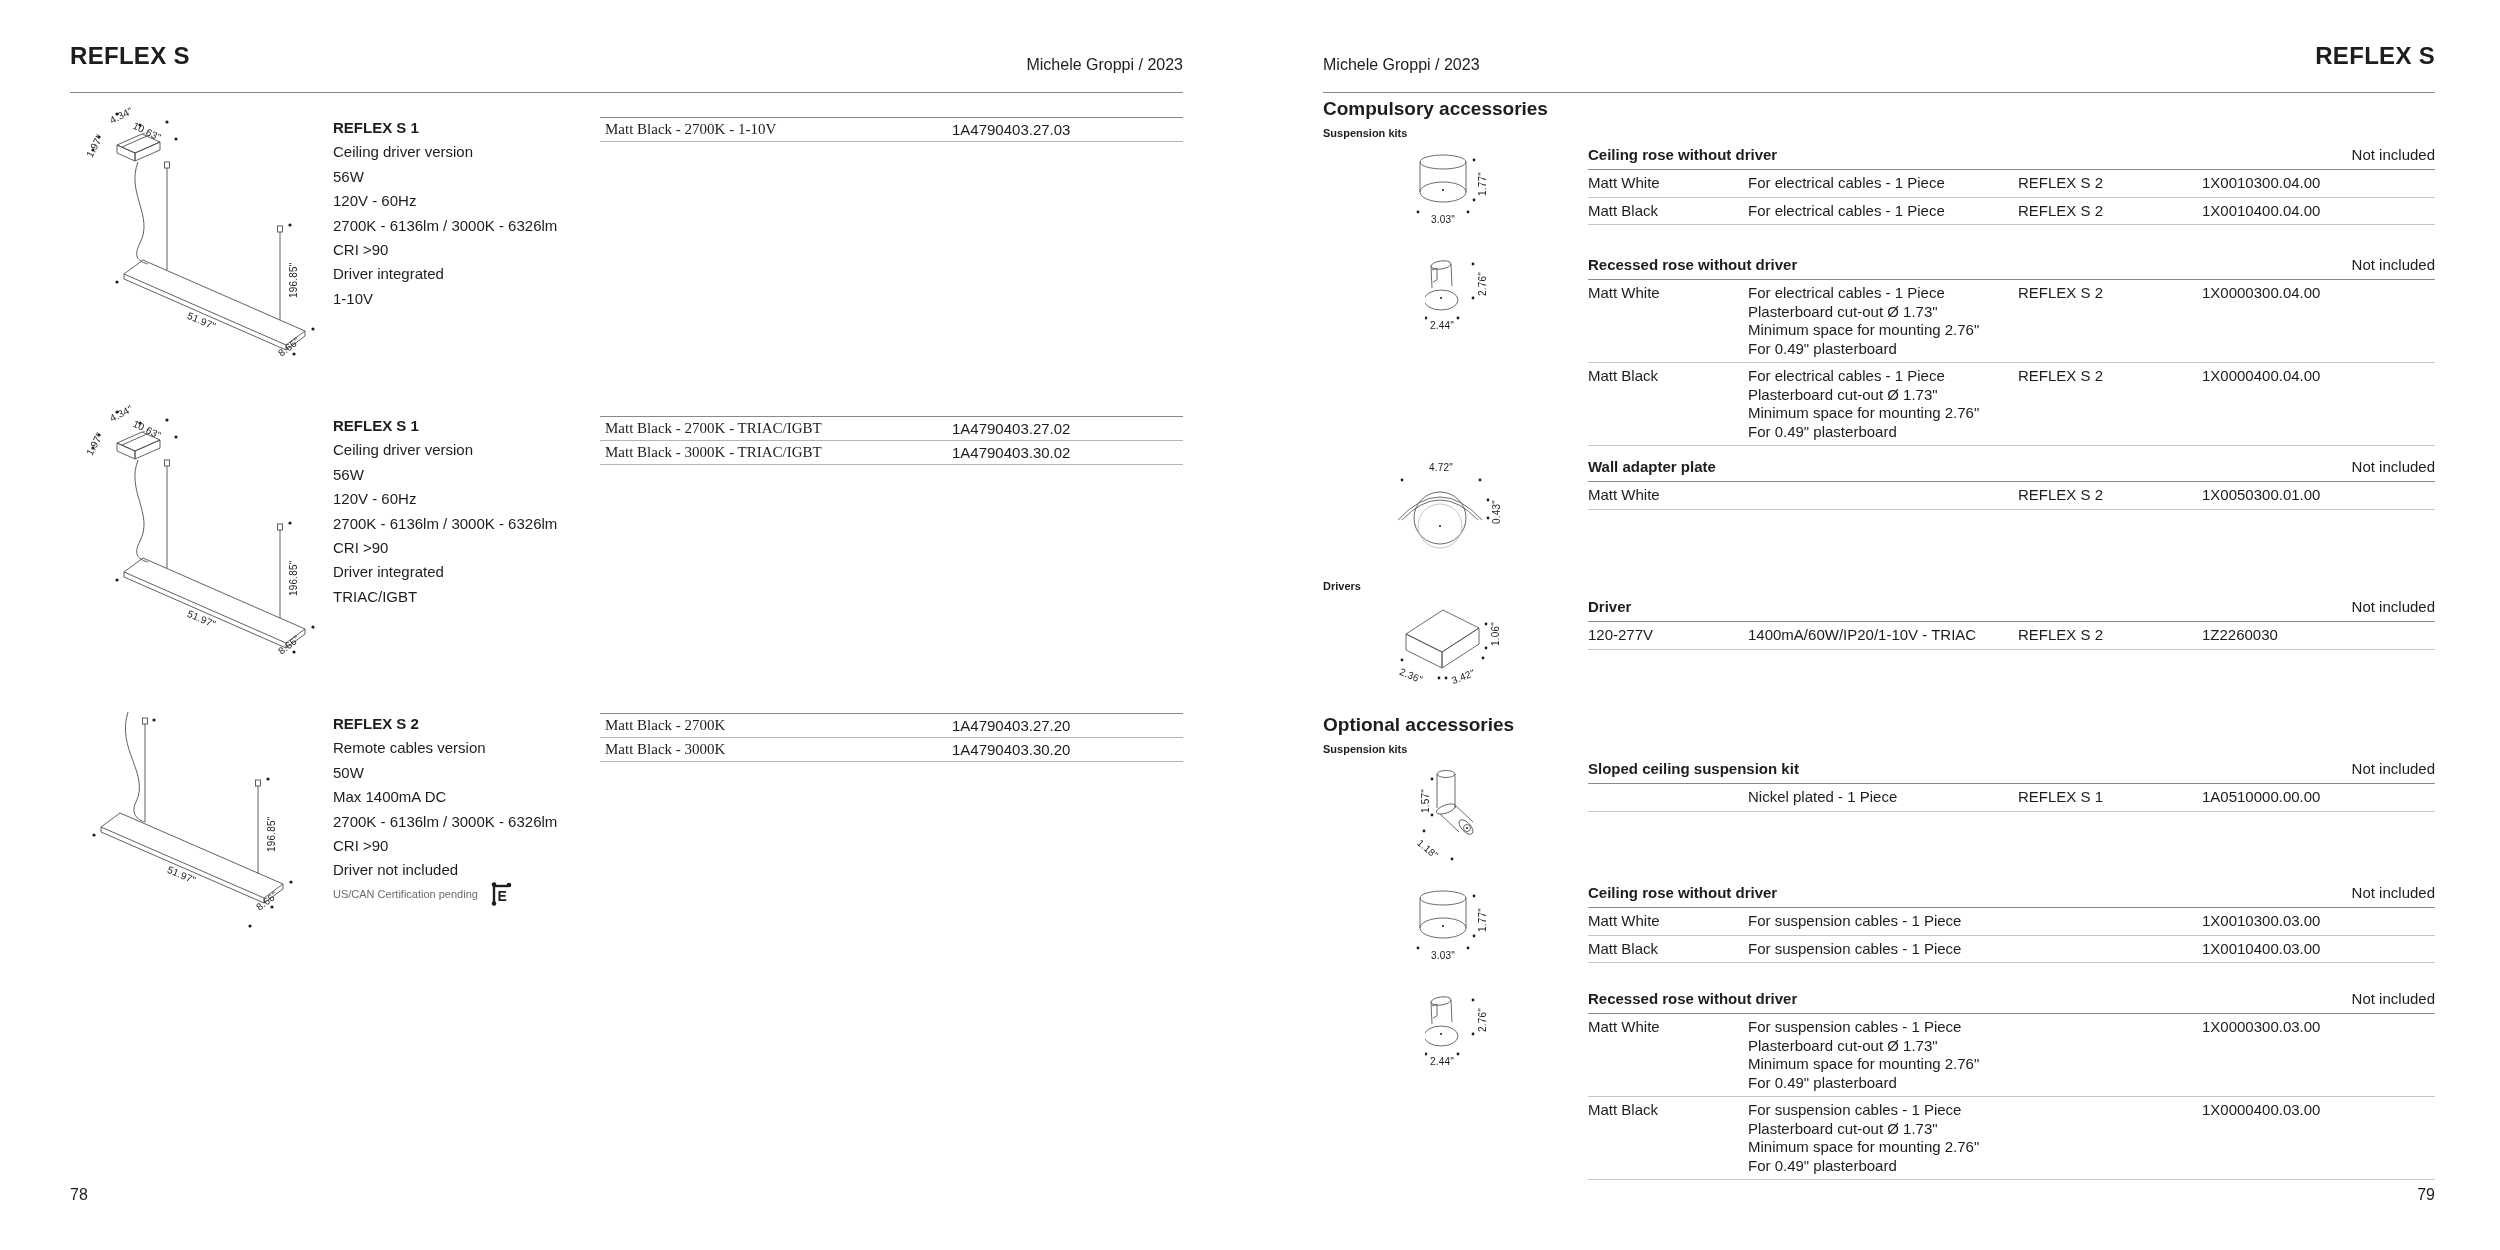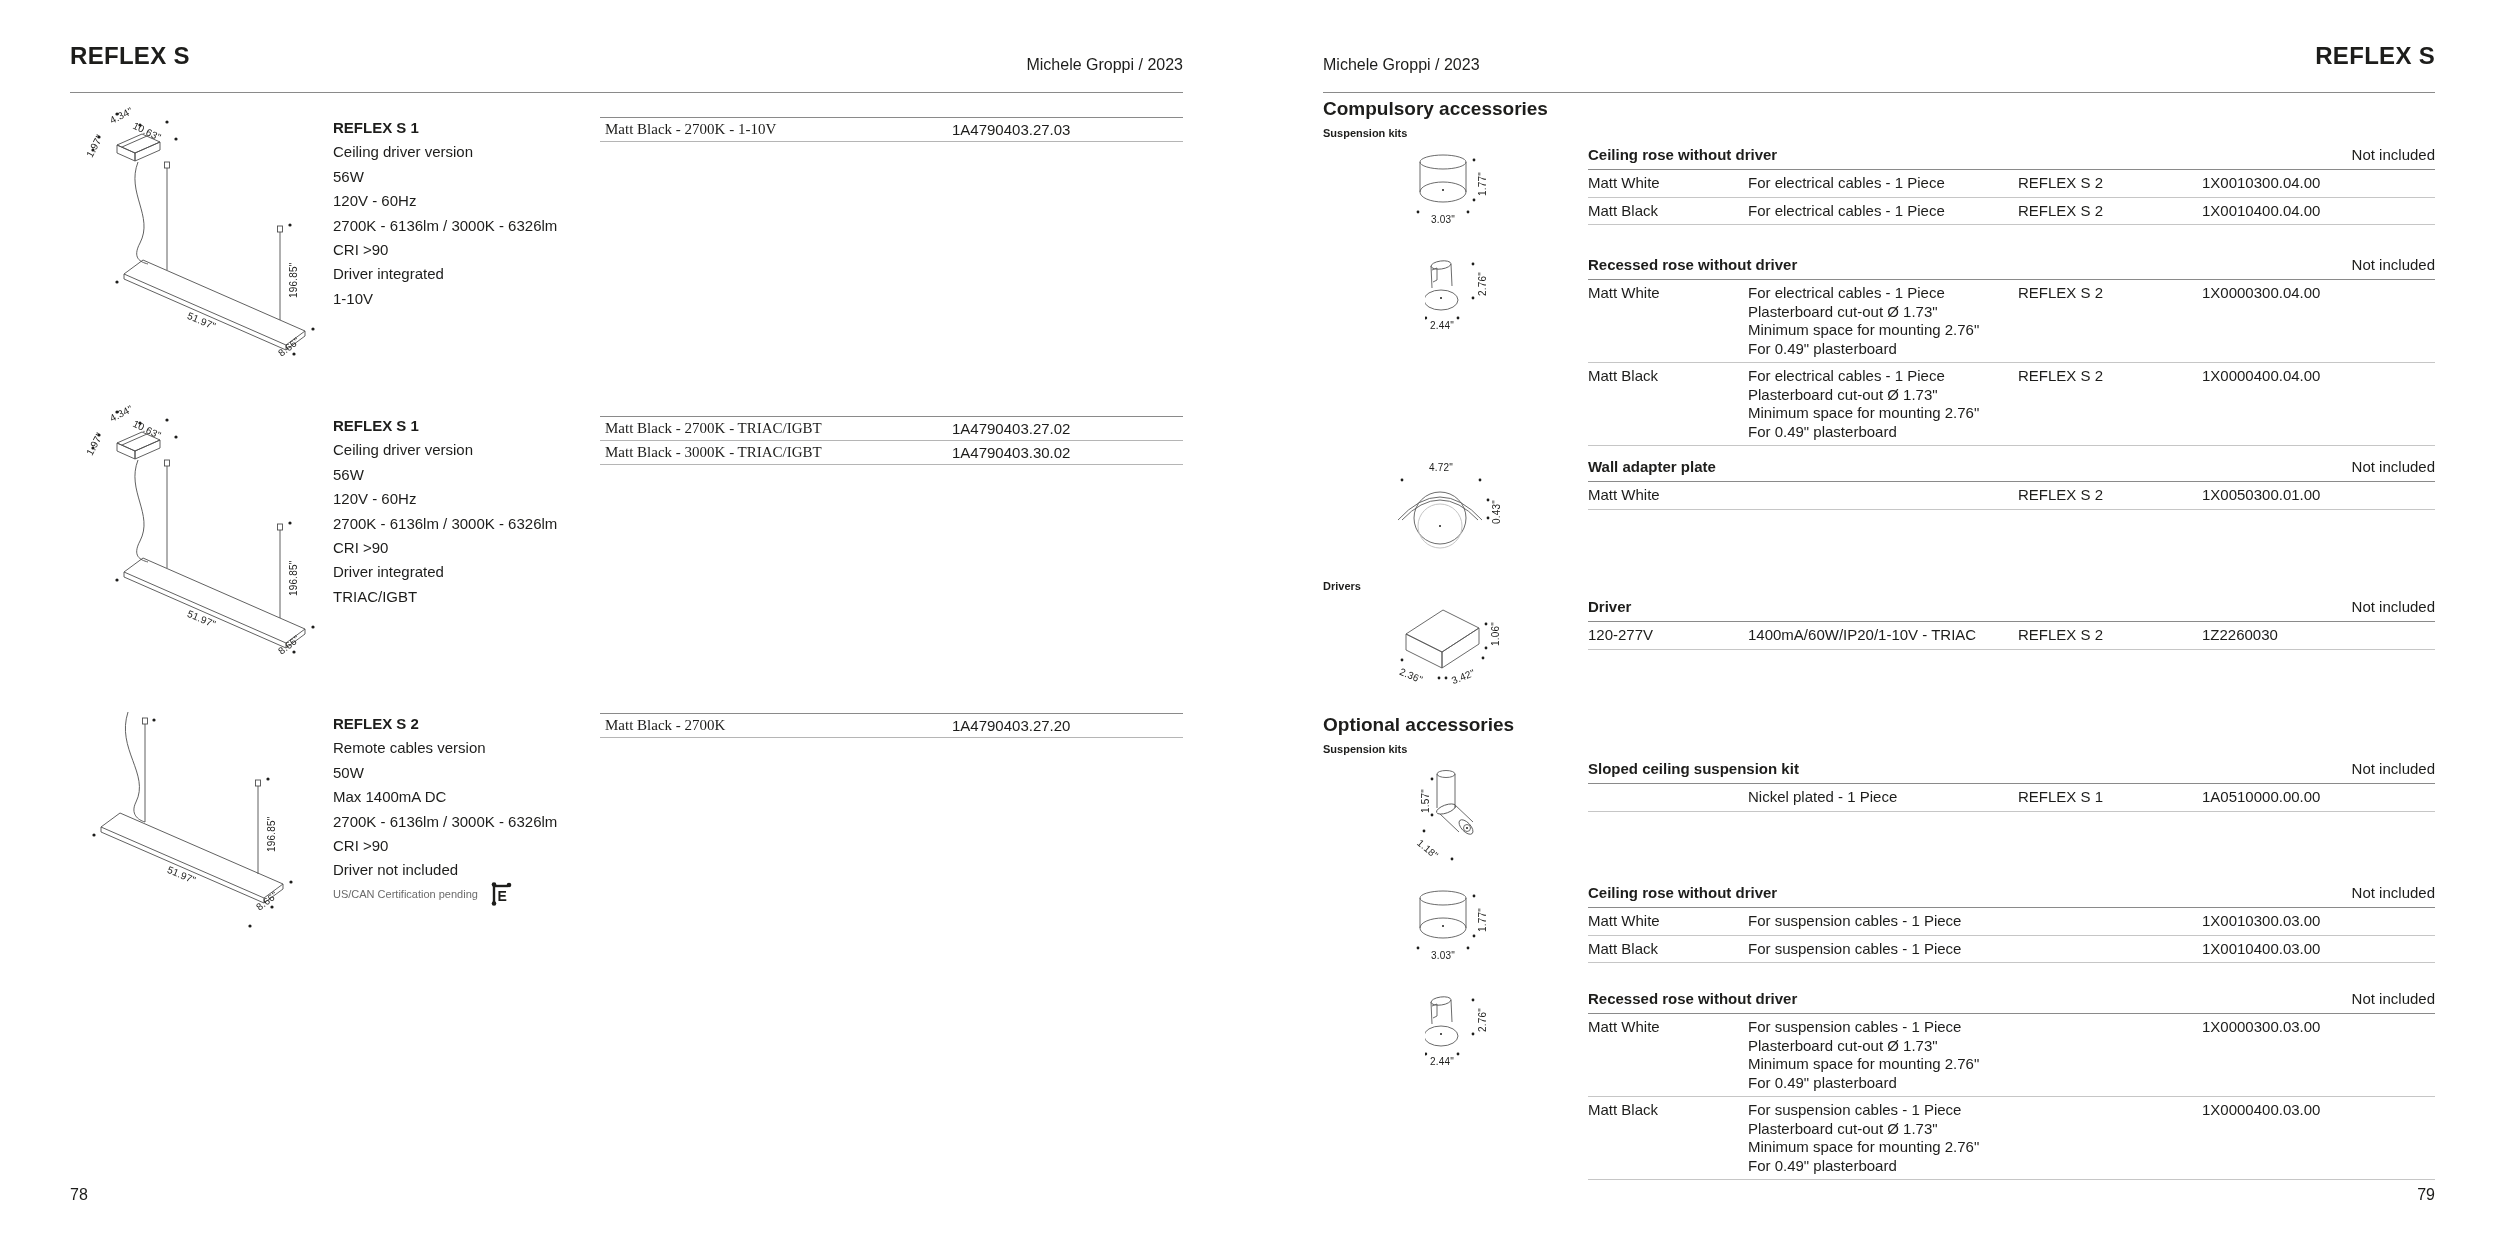--- a/index.html
+++ b/index.html
@@ -220,20 +220,24 @@
       </g>
       <text x="9.5" y="21" font-size="14" font-weight="bold" fill="#1d1d1b">E</text>
     </svg>
   </div>
 
   <div class="ltable" style="top:713px">
     <div class="lrow">
       <div class="lc1">Matt Black - 2700K</div>
       <div class="lc2">1A4790403.27.20</div>
     </div>
+    <div class="lrow">
+      <div class="lc1">Matt Black - 3000K</div>
+      <div class="lc2">1A4790403.30.20</div>
+    </div>
   </div>
 
   <div class="abs pagenum" style="left:70px;top:1186px">78</div>
 </div>
 
 <div>
 
   <div class="abs author" style="left:1323px;top:56px">Michele Groppi / 2023</div>
   <div class="abs page-title" style="left:2000px;top:42px;width:435px;text-align:right">REFLEX S</div>
   <div class="hr" style="left:1323px;top:92px;width:1112px"></div>

